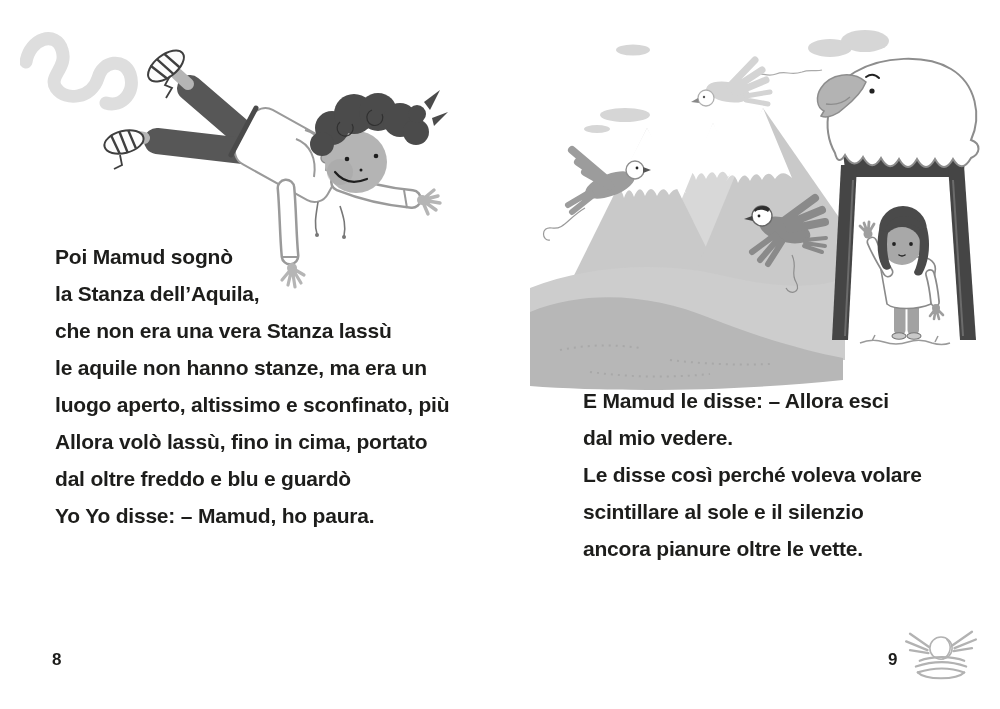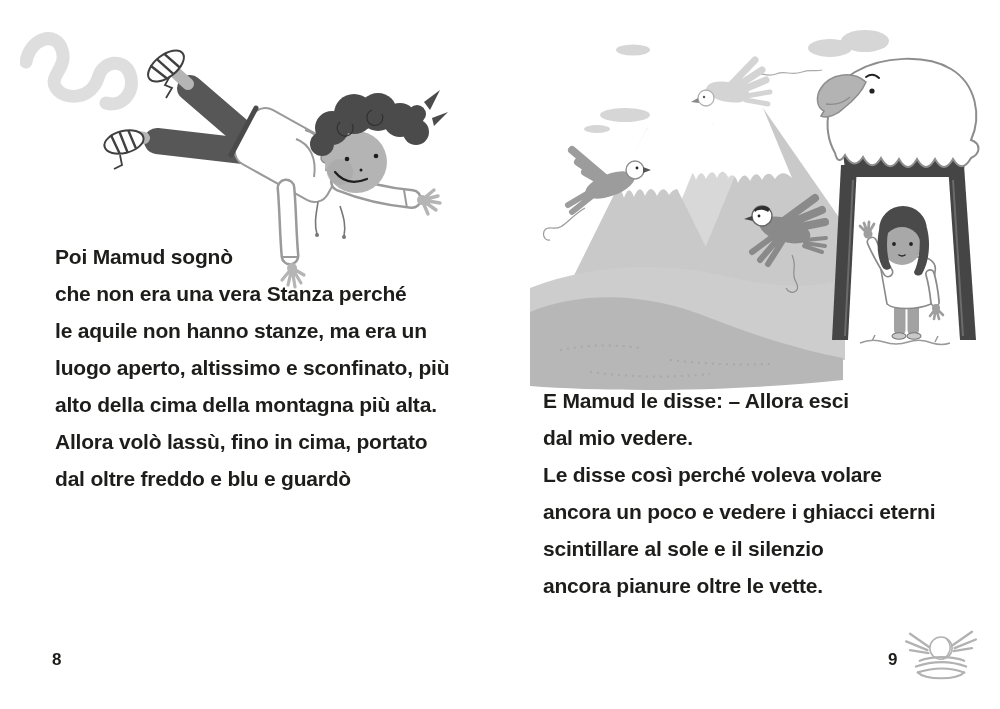--- a/index.html
+++ b/index.html
@@ -200,33 +200,33 @@
           <circle cx="381" cy="224" r="1.9" fill="#222222"></circle>
           <path d="M369,235 Q372,237 375,235" fill="none" stroke="#222222" stroke-width="1.5" stroke-linecap="round"></path>
         </g>
         <path d="M330,323 q12,-5 24,-1 q12,4 24,0 q12,-4 24,1 q10,3 18,0 M342,321 l3,-6 M405,322 l3,-6" stroke="#9a9a9a" stroke-width="1.5" fill="none"></path>
       </g>
     </svg>
   </div>
 
   <div class="textblock" style="left:55px;top:238px;">
     <div class="line">Poi Mamud sognò</div>
-    <div class="line">che non era una vera Stanza perché</div>
+    <div class="line">la Stanza dell’Aquila,</div>
+    <div class="line">che non era una vera Stanza lassù</div>
     <div class="line">le aquile non hanno stanze, ma era un</div>
     <div class="line">luogo aperto, altissimo e sconfinato, più</div>
-    <div class="line">alto della cima della montagna più alta.</div>
     <div class="line">Allora volò lassù, fino in cima, portato</div>
     <div class="line">dal oltre freddo e blu e guardò</div>
-  </div>
-
-  <div class="textblock" style="left:543px;top:382px;">
+    <div class="line">Yo Yo disse: – Mamud, ho paura.</div>
+  </div>
+
+  <div class="textblock" style="left:583px;top:382px;">
     <div class="line">E Mamud le disse: – Allora esci</div>
     <div class="line">dal mio vedere.</div>
     <div class="line">Le disse così perché voleva volare</div>
-    <div class="line">ancora un poco e vedere i ghiacci eterni</div>
     <div class="line">scintillare al sole e il silenzio</div>
     <div class="line">ancora pianure oltre le vette.</div>
   </div>
 
   <div class="pagenum" style="left:52px;top:650px;">8</div>
   <div class="pagenum" style="left:888px;top:650px;">9</div>
 
   <div class="illu" style="left:902px;top:624px;">
     <svg width="78" height="60" viewBox="0 0 80 62">
       <g stroke="#b2b2b2" fill="none" stroke-linecap="round">

